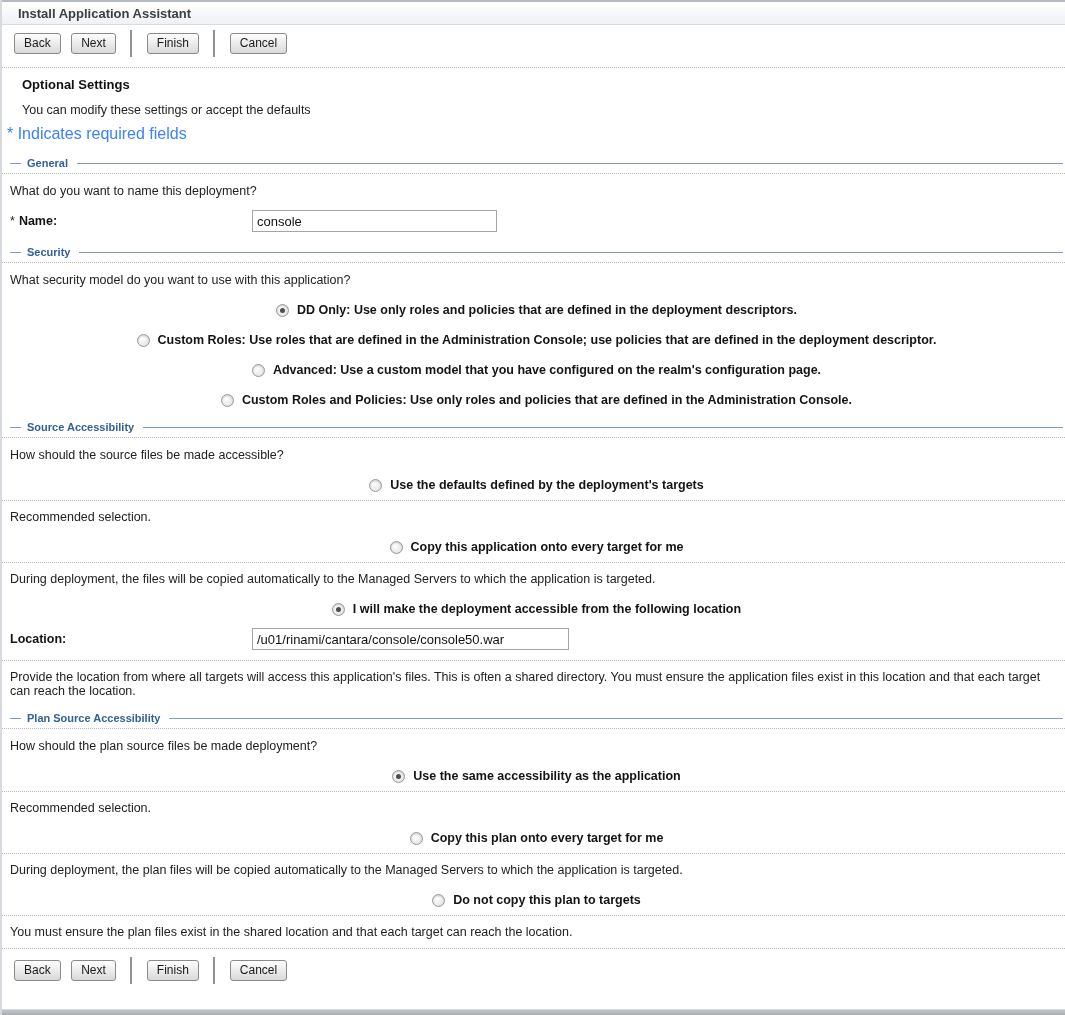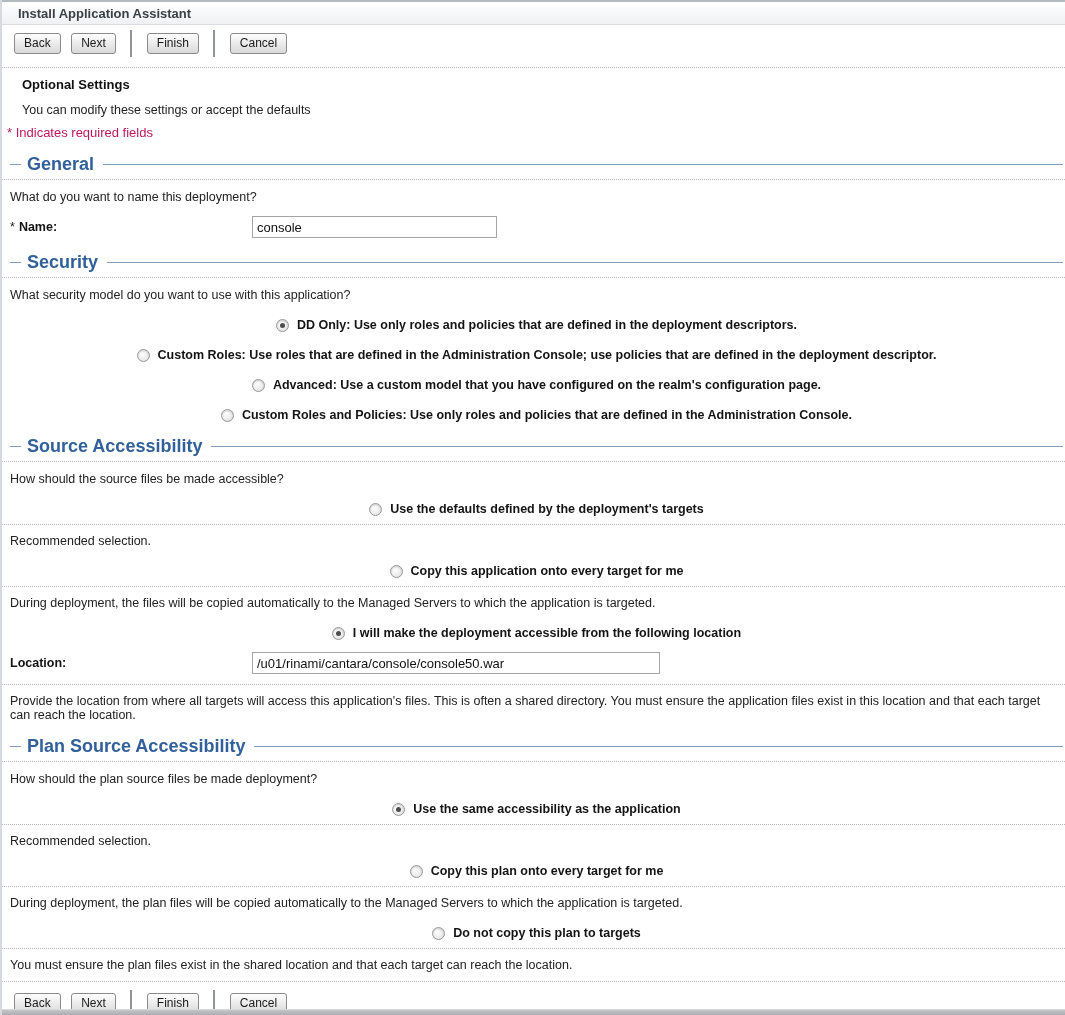--- a/index.html
+++ b/index.html
@@ -54,25 +54,25 @@
   }
   .dotted { border-top: 1px dotted #b9b9b9; height: 0; }
   .dotted.after-toolbar { margin-top: 9px; }
   .dotted.after-head { margin-top: 4px; }
   .dotted.after-opt { margin-top: 8px; }
   .dotted.after-field { margin-top: 10px; }
   .dotted.pre-toolbar { margin-top: 9px; }
   
   .intro-title { margin: 9px 11px 0 20px; font-size: 13px; font-weight: bold; color: #111; }
   .intro-sub { margin: 11px 0 0 20px; color: #222; }
-  .required-note { margin: 8px 0 0 5px; font-size: 13px; color: #be185d; }
+  .required-note { margin: 8px 0 0 5px; font-size: 16px; color: #3b82f6; }
   
   .sec-head { display: flex; align-items: center; margin: 14px 0 0 8px; }
   .sec-head .dash { width: 11px; border-top: 1px solid #7f9cba; margin-right: 6px; }
-  .sec-title { font-weight: bold; font-size: 18px; color: #31609a; white-space: nowrap; padding-right: 9px; }
+  .sec-title { font-weight: bold; font-size: 11px; color: #31609a; white-space: nowrap; padding-right: 9px; }
   .sec-head .rule { flex: 1; border-top: 1px solid #7f9cba; margin-right: 2px; }
   
   .question { margin: 10px 8px 0; color: #222; }
   .desc { margin: 9px 8px 0; color: #222; }
   .opt-row { display: flex; align-items: center; margin: 16px 8px 0 14px; justify-content: center; }
   .opt-label { font-weight: bold; color: #141414; margin-left: 8px; }
   .radio {
     flex: none;
     width: 13px;
     height: 13px;
@@ -98,21 +98,21 @@
   .text-input {
     font-family: "Liberation Sans", "DejaVu Sans", sans-serif;
     font-size: 13px;
     color: #111;
     height: 20px;
     border: 1px solid #a5a5a5;
     padding: 10px 4px;
     background: #ffffff;
   }
   .text-input.name { width: 245px; }
-  .text-input.location { width: 408px; }
+  .text-input.location { width: 317px; }
   
   .bottom-bar {
     position: absolute;
     left: 0; right: 0; bottom: 0;
     height: 6px;
     background: linear-gradient(#c3c7ca, #a9adb1);
     border-top: 1px solid #d7dadc;
   }
 </style>
 </head>

